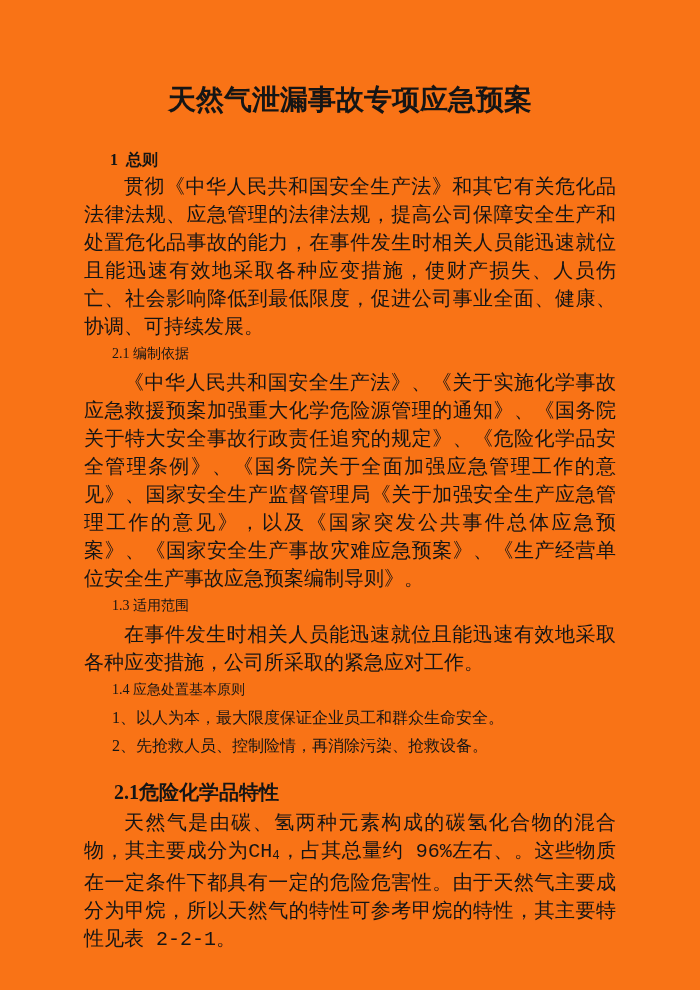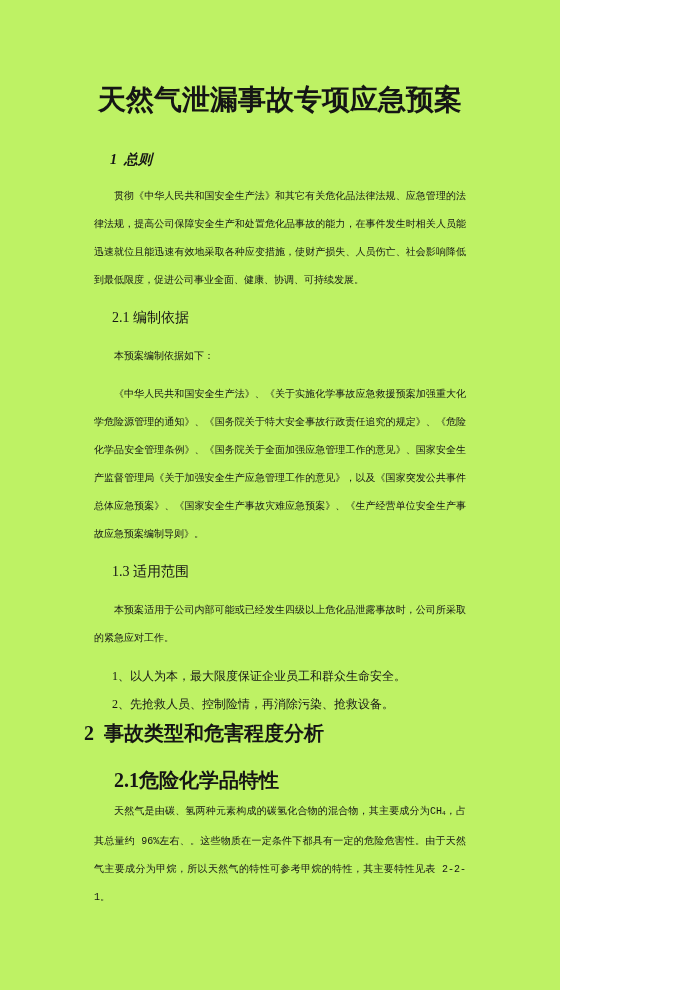--- a/index.html
+++ b/index.html
@@ -2,66 +2,65 @@
 <html lang="zh"><head>
 <meta charset="utf-8">
 <style>
   html, body {
     margin: 0;
     padding: 0;
     background: #ffffff;
   }
   .page {
     position: relative;
-    width: 560px;
+    width: 700px;
     height: 990px;
-    background: #bef264;
+    background: #f97316;
     box-sizing: border-box;
     padding: 82px 84px 16px 84px;
     font-family: "Liberation Serif", "DejaVu Serif", serif;
     color: #151515;
     overflow: hidden;
   }
   .doc-title {
     font-size: 28px;
     font-weight: bold;
     line-height: 36px;
     text-align: center;
     margin: 0;
     white-space: pre-wrap;
   }
   .h-chapter1 {
-    font-size: 14px;
+    font-size: 16px;
     font-weight: bold;
     line-height: 24px;
     margin: 30px 0 0 0;
     padding-left: 26px;
     white-space: pre-wrap;
-    font-style: italic;
   }
   .h-sub {
     font-size: 14px;
     font-weight: normal;
     line-height: 28px;
     margin: 0;
     padding-left: 28px;
     white-space: pre-wrap;
   }
   .h-sub.first {
     margin-top: 7px;
   }
   .para {
-    font-size: 10px;
+    font-size: 20px;
     line-height: 28px;
     text-align: justify;
     text-indent: 2em;
-    margin: 10px;
+    margin: 0;
   }
   .list-line {
-    font-size: 12px;
+    font-size: 16px;
     line-height: 28px;
     margin: 0;
     padding-left: 28px;
   }
   .h-chapter2 {
     font-size: 20px;
     font-weight: bold;
     line-height: 30px;
     margin: 0;
     white-space: pre-wrap;
@@ -87,27 +86,26 @@
 
 <div class="page">
 
   <h1 class="doc-title">天然气泄漏事故专项应急预案</h1>
 
   <h2 class="h-chapter1">1  总则</h2>
 
   <p class="para">贯彻《中华人民共和国安全生产法》和其它有关危化品法律法规、应急管理的法律法规，提高公司保障安全生产和处置危化品事故的能力，在事件发生时相关人员能迅速就位且能迅速有效地采取各种应变措施，使财产损失、人员伤亡、社会影响降低到最低限度，促进公司事业全面、健康、协调、可持续发展。</p>
 
   <h3 class="h-sub">2.1 编制依据</h3>
-  <p class="para">本预案编制依据如下：</p>
   <p class="para">《中华人民共和国安全生产法》、《关于实施化学事故应急救援预案加强重大化学危险源管理的通知》、《国务院关于特大安全事故行政责任追究的规定》、《危险化学品安全管理条例》、《国务院关于全面加强应急管理工作的意见》、国家安全生产监督管理局《关于加强安全生产应急管理工作的意见》，以及《国家突发公共事件总体应急预案》、《国家安全生产事故灾难应急预案》、《生产经营单位安全生产事故应急预案编制导则》。</p>
 
   <h3 class="h-sub">1.3 适用范围</h3>
-  <p class="para">本预案适用于公司内部可能或已经发生四级以上危化品泄露事故时，公司所采取的紧急应对工作。</p>
+  <p class="para">在事件发生时相关人员能迅速就位且能迅速有效地采取各种应变措施，公司所采取的紧急应对工作。</p>
 
+  <h3 class="h-sub">1.4 应急处置基本原则</h3>
   <p class="list-line">1、以人为本，最大限度保证企业员工和群众生命安全。</p>
   <p class="list-line">2、先抢救人员、控制险情，再消除污染、抢救设备。</p>
 
-  <h2 class="h-chapter2">2  事故类型和危害程度分析</h2>
 
   <h3 class="h-section21">2.1危险化学品特性</h3>
   <p class="para last"><span>天然气是由碳、氢两种元素构成的碳氢化合物的混合物，其主要成分为CH</span><span class="sub">4</span><span>，占其总量约 96%左右、。这些物质在一定条件下都具有一定的危险危害性。由于天然气主要成分为甲烷，所以天然气的特性可参考甲烷的特性，其主要特性见表 2-2-1。</span></p>
 
 </div>
 
 </body></html>

